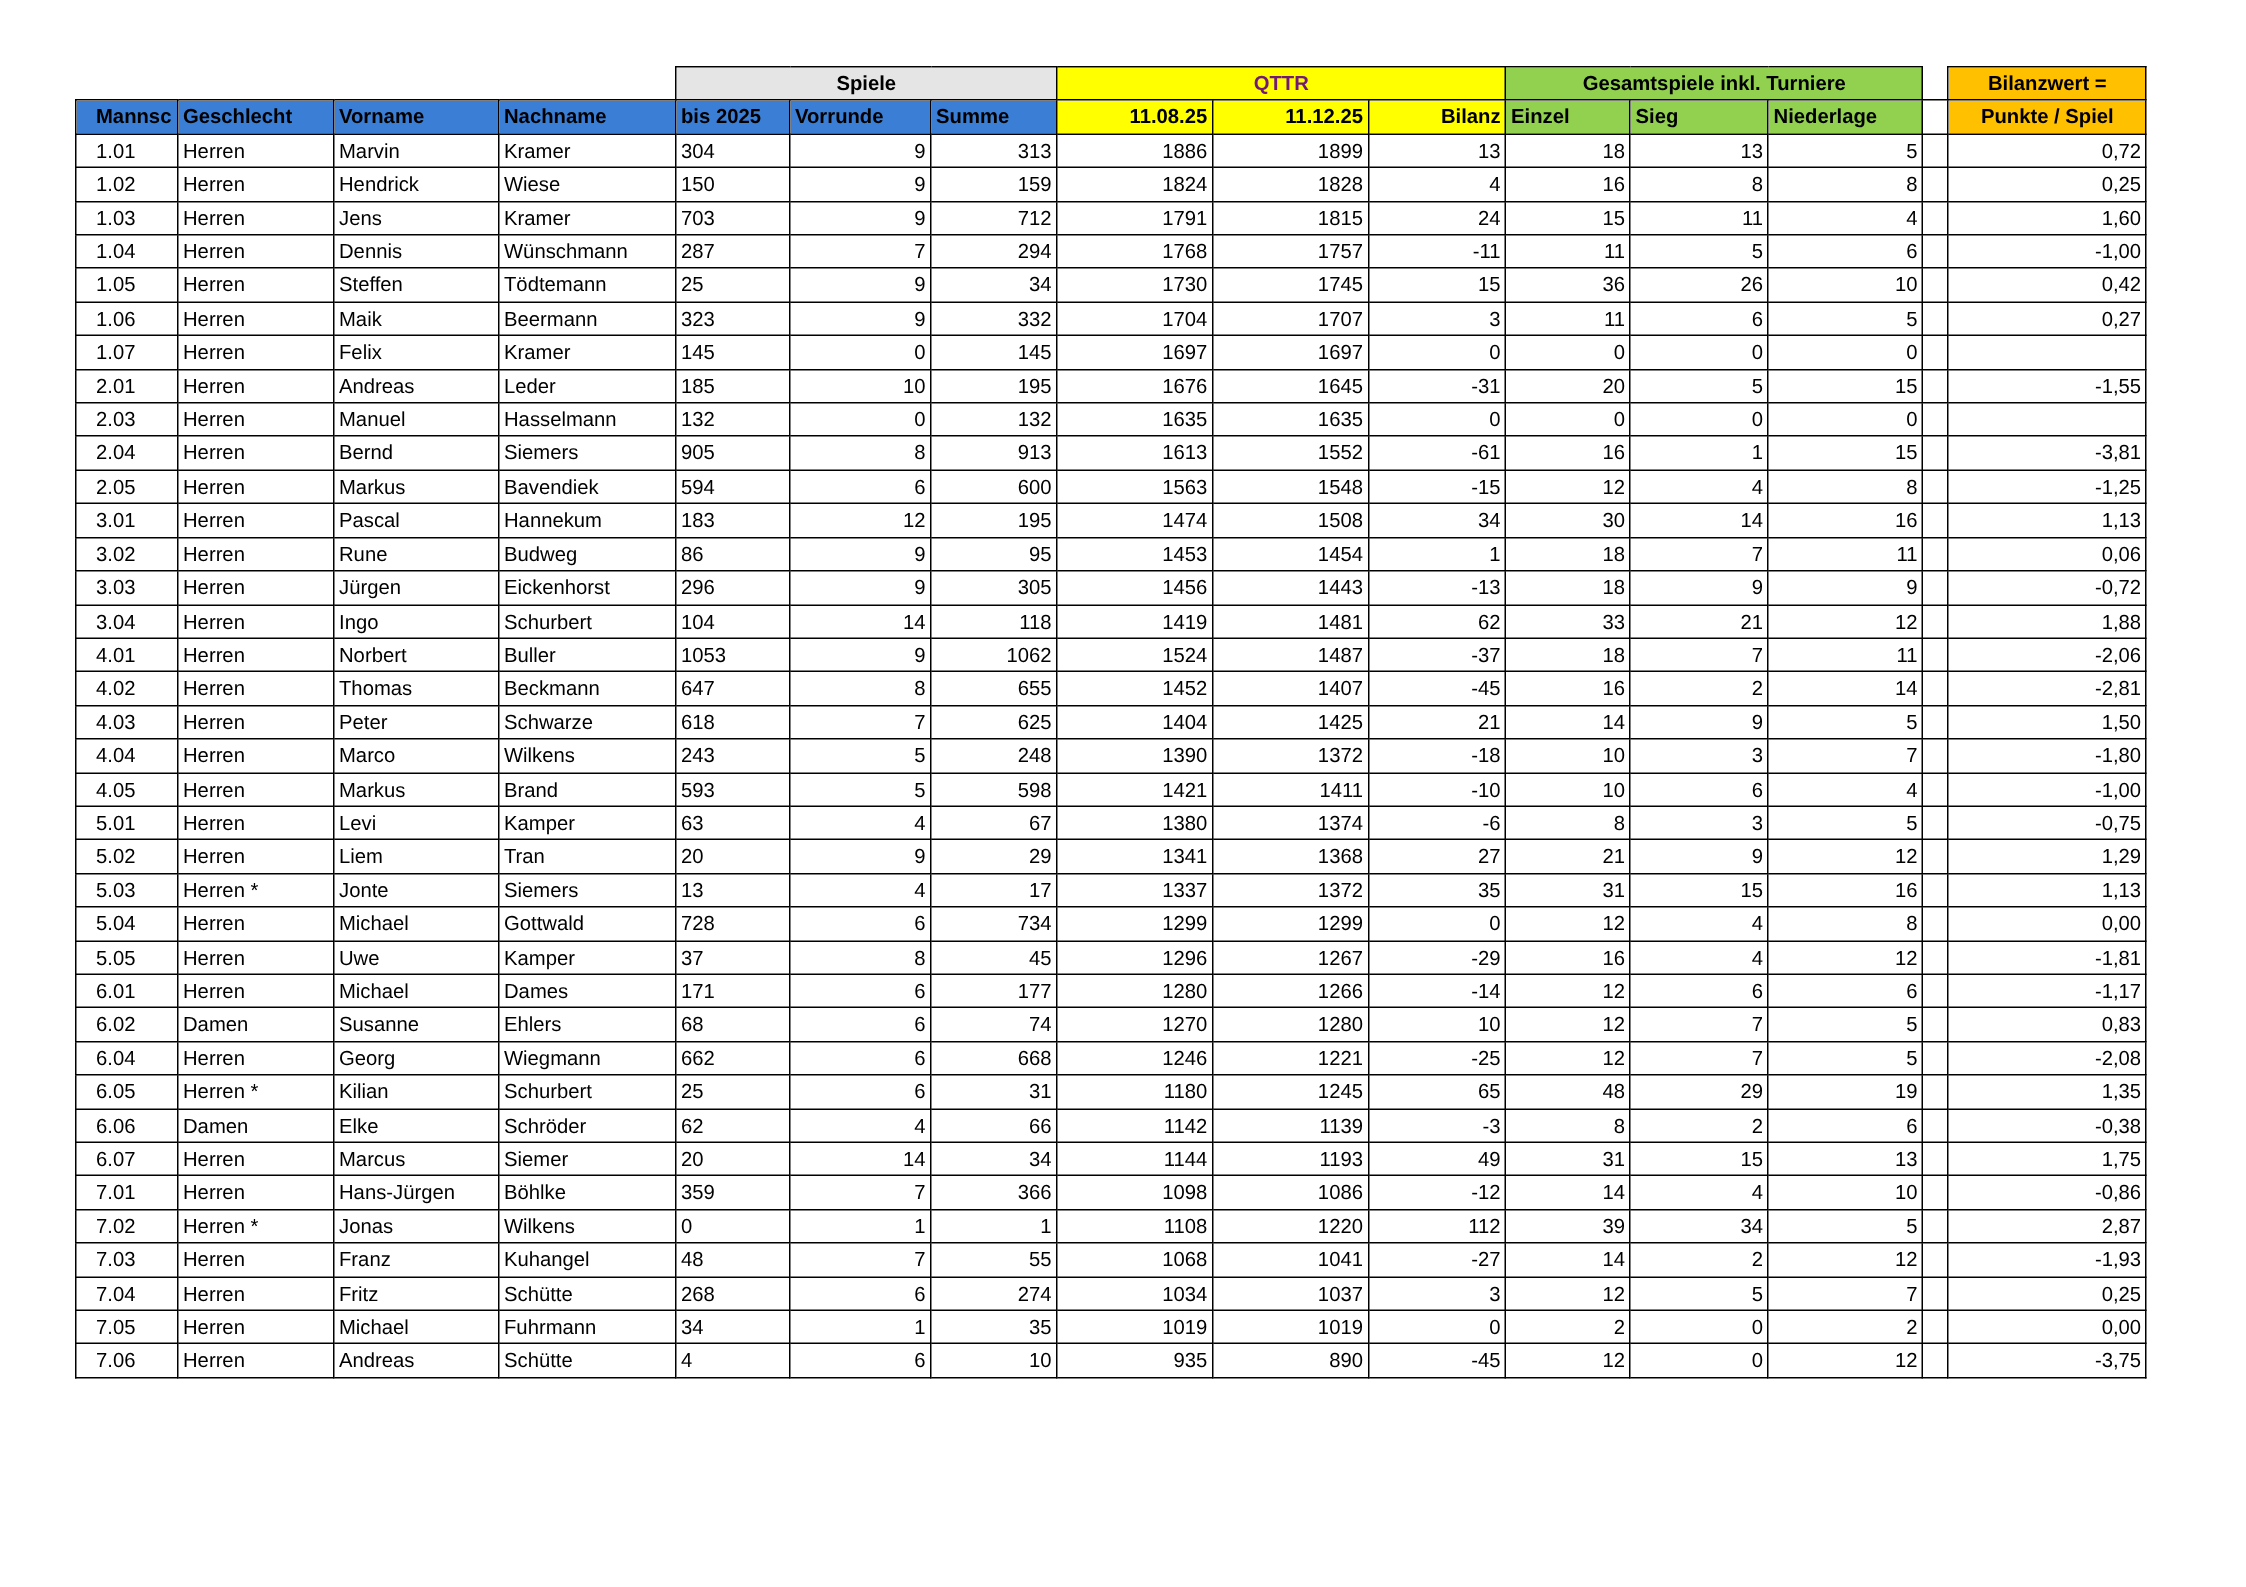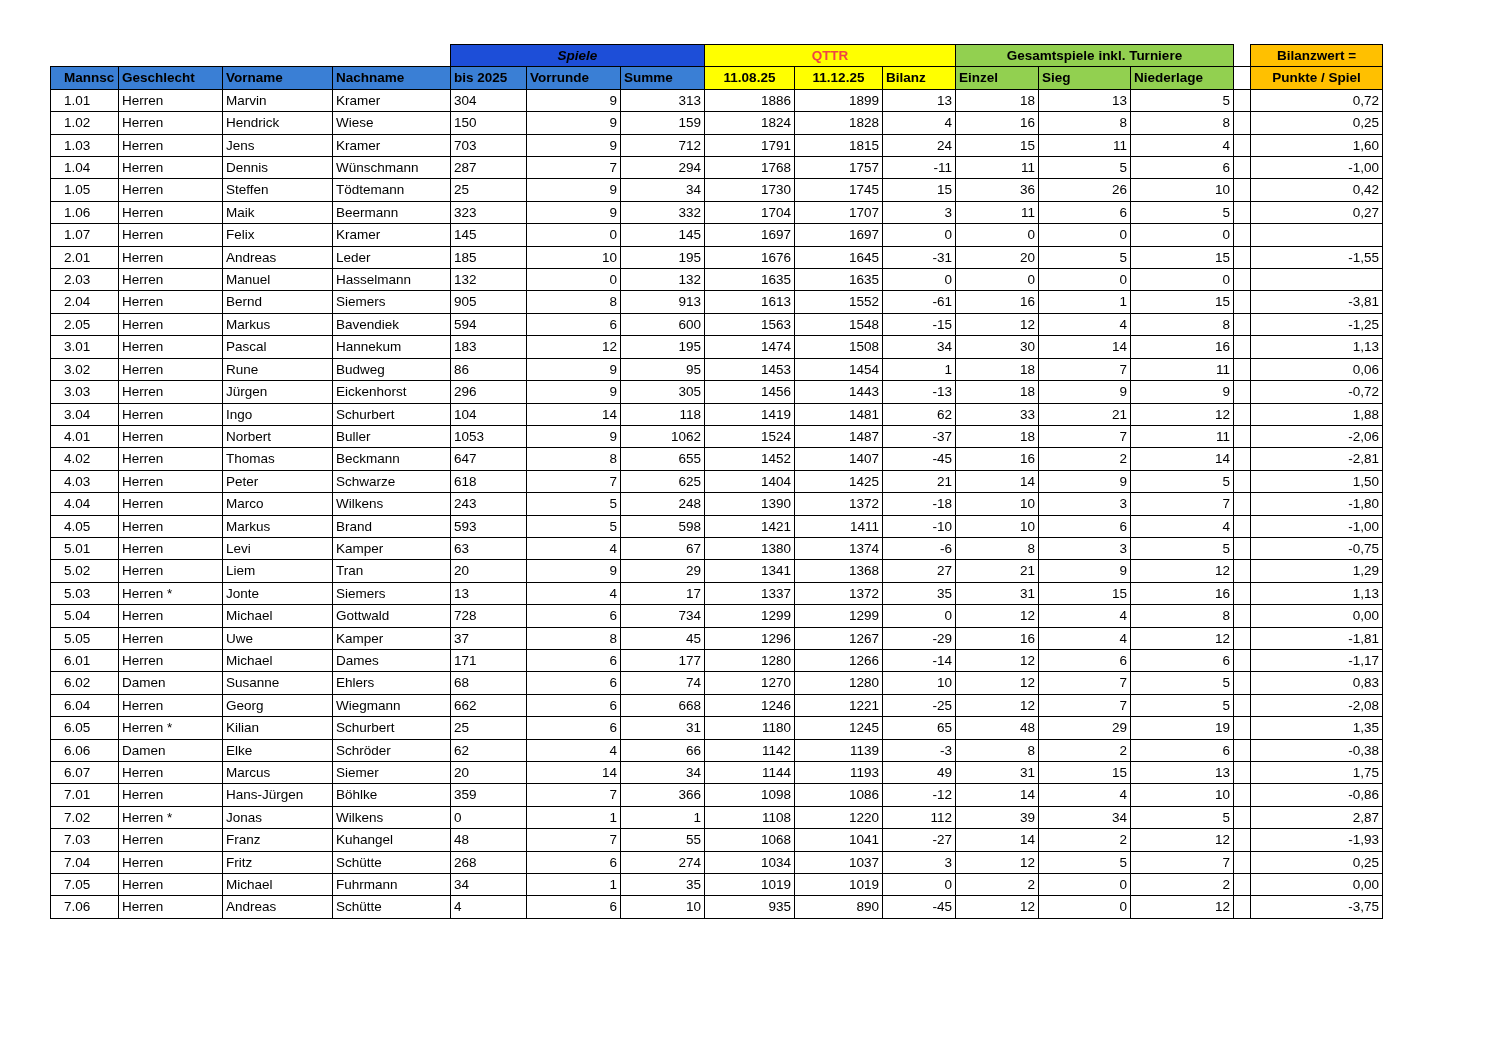--- a/index.html
+++ b/index.html
@@ -35,29 +35,29 @@
   }
   
   .grp {
     text-align: center;
     font-weight: bold;
   }
   .grp-blank {
     border: none;
     background: transparent;
   }
-  .grp-spiele { background: #1d4ed8; color: #000; font-style: italic; }
-  .grp-qttr   { background: #ffff00; color: #ef4444; }
+  .grp-spiele { background: #e5e5e5; color: #000; }
+  .grp-qttr   { background: #ffff00; color: #701a75; }
   .grp-ges    { background: #92d050; color: #000; }
   .grp-bil    { background: #ffc000; color: #000; }
 
   
   .hdr { font-weight: bold; }
   .hdr-blue   { background: #3a7fd5; }
-  .hdr-yellow { background: #ffff00; }
+  .hdr-yellow { background: #ffff00; padding-left: 48px; }
   .hdr-green  { background: #92d050; }
   .hdr-orange { background: #ffc000; text-align: center; }
 
   .num { text-align: right; }
   .ctr { text-align: center; }
   .left { text-align: left; }
 
   
   .c-mann { width: 68px; padding-left: 13px; }
   .c-gesl { width: 104px; }

